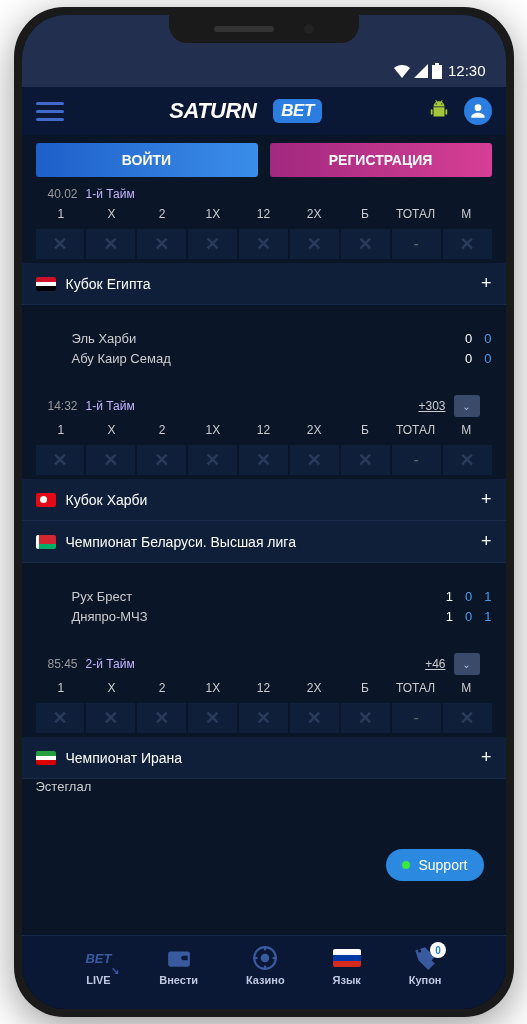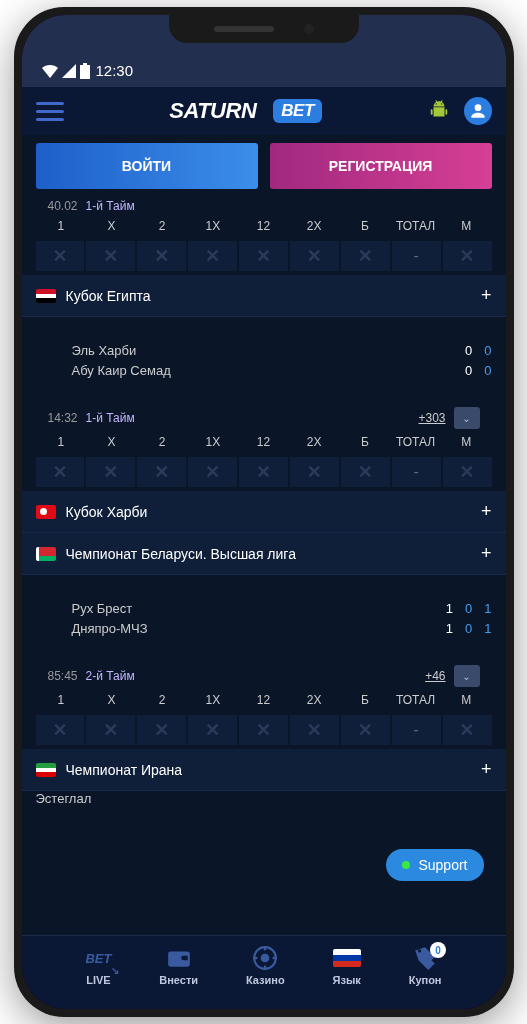--- a/index.html
+++ b/index.html
@@ -3,33 +3,33 @@
 <meta charset="utf-8">
 <style>
 * { margin:0; padding:0; box-sizing:border-box; font-family:-apple-system,BlinkMacSystemFont,sans-serif; }
 body { background:#fff; display:flex; justify-content:center; align-items:center; min-height:1024px; }
 .phone { width:500px; height:1010px; background:#1a1a1a; border-radius:50px; padding:8px; box-shadow:0 10px 40px rgba(0,0,0,0.4); }
 .phone-inner { width:100%; height:100%; background:#000; border-radius:44px; overflow:hidden; position:relative; }
 .notch { position:absolute; top:0; left:50%; transform:translateX(-50%); width:190px; height:28px; background:#1a1a1a; border-radius:0 0 18px 18px; z-index:100; display:flex; justify-content:center; align-items:center; gap:30px; }
 .speaker { width:60px; height:6px; background:#333; border-radius:3px; }
 .camera { width:10px; height:10px; background:#222; border-radius:50%; }
 .screen { width:100%; height:100%; background:#0a1628; overflow:hidden; display:flex; flex-direction:column; }
-.status-bar { height:72px; background:#222f4f; display:flex; align-items:flex-end; padding:0 20px 8px; color:#fff; gap:6px; font-size:15px; }
+.status-bar { height:72px; background:#222f4f; display:flex; justify-content:flex-end; align-items:flex-end; padding:0 20px 8px; color:#fff; gap:6px; font-size:15px; }
 .status-icons { display:flex; align-items:center; gap:4px; }
 .app-header { height:48px; background:#0a1836; display:flex; align-items:center; padding:0 14px; justify-content:space-between; }
 .menu-btn { width:28px; display:flex; flex-direction:column; gap:5px; cursor:pointer; }
 .menu-btn span { height:3px; background:#4169c9; border-radius:2px; }
 .logo { display:flex; align-items:center; gap:17px; font-weight:900; font-size:22px; font-style:italic; letter-spacing:-0.5px;text-align:right; }
 .logo-text { color:#fff; }
 .logo-badge { background:#2b7de0; color:#fff; padding:2px 8px; border-radius:6px; font-size:17px; }
 .header-icons { display:flex; gap:14px; align-items:center; }
 .avatar-icon { width:28px; height:28px; background:#2b7de0; border-radius:50%; display:flex; align-items:center; justify-content:center; }
 .avatar-icon svg { width:20px; height:20px; fill:#fff; }
 .auth-row { display:flex; gap:12px; padding:8px 14px; background:#0a1628; }
-.auth-btn { flex:1; height:46px; border:none; border-radius:3px; color:#fff; font-weight:700; font-size:14px; cursor:pointer; }
+.auth-btn { flex:1; height:34px; border:none; border-radius:3px; color:#fff; font-weight:700; font-size:14px; cursor:pointer; }
 .login-btn { background:linear-gradient(90deg,#1e5fc9,#3b8eea); }
 .reg-btn { background:linear-gradient(90deg,#a0297f,#d63f95); }
 .content { flex:1; overflow-y:auto; background:#0a1628; }
 .time-row { display:flex; align-items:center; padding:2px 26px; font-size:12px; gap:8px; color:#999; }
 .time-row .period { color:#c4b5fd; }
 .time-row-right { margin-left:auto; display:flex; align-items:center; gap:8px;text-align:center; }
 .more-bets { color:#ccc; text-decoration:underline; font-size:12px; }
 .expand-btn { width:26px; height:22px; background:#3a4a6a; border-radius:3px; display:flex; align-items:center; justify-content:center; color:#b0c0e0; font-size:10px; cursor:pointer; }
 .odds-header { display:flex; padding:4px 14px; font-size:12px; color:#ccc; }
 .odds-header div { flex:1; text-align:center; }

